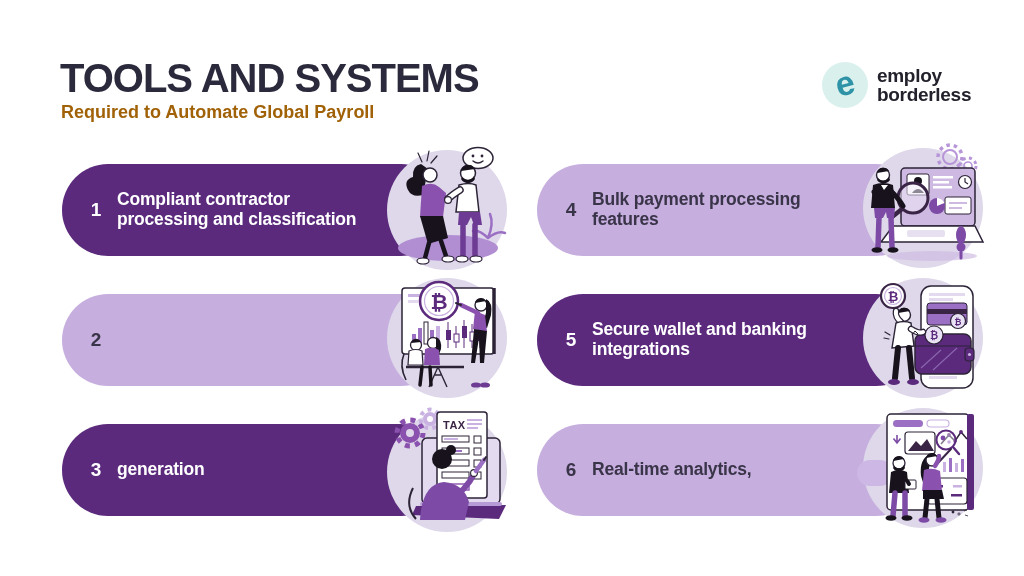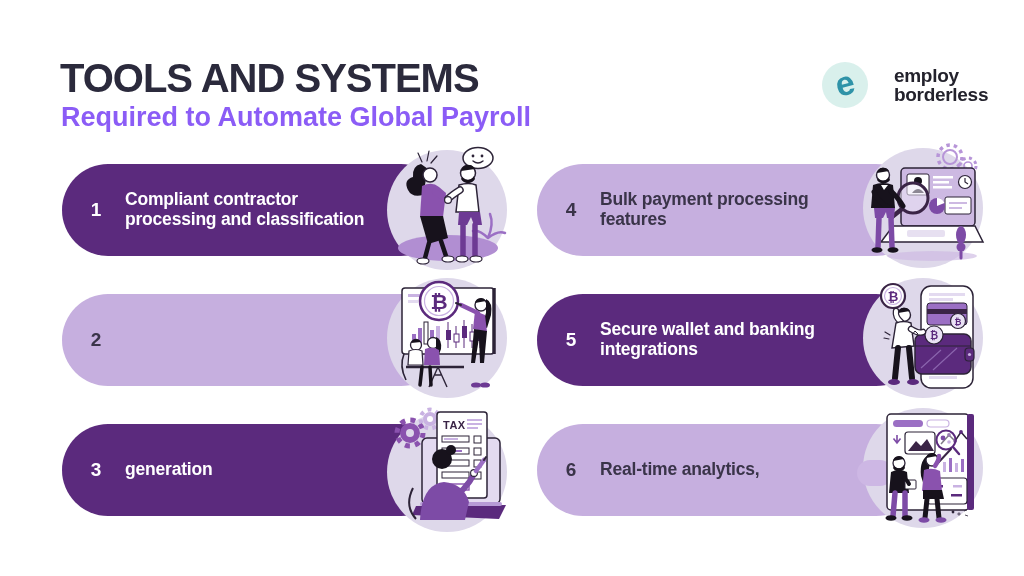--- a/index.html
+++ b/index.html
@@ -2,34 +2,34 @@
 <html><head>
 <meta charset="utf-8">
 <style>
   * { margin:0; padding:0; box-sizing:border-box; }
   html,body { width:1024px; height:576px; }
   body { font-family:"Liberation Sans", sans-serif; background:#ffffff; overflow:hidden; }
   .stage { position:relative; width:1024px; height:576px; background:#ffffff; }
 
   
   .title { position:absolute; left:60px; top:56px; font-size:40px; font-weight:800; letter-spacing:-1px; color:#2b2a3c; }
-  .subtitle { position:absolute; left:61px; top:102px; font-size:27px; font-weight:700; color:#8b5cf6; }
+  .subtitle { position:absolute; left:61px; top:102px; font-size:18px; font-weight:700; color:#a16207; }
   .logo { position:absolute; left:822px; top:62px; display:flex; align-items:center; gap:9px; }
   .logo-icon { width:46px; height:46px; border-radius:50%; background:#d9f0ec; display:flex; align-items:center; justify-content:center; }
   .logo-icon span { font-size:34px; font-weight:800; color:#2f93a8; transform:rotate(-14deg) translateY(-2px); display:block; }
-  .logo-text { font-size:19px; font-weight:800; color:#23222c; line-height:1.0; letter-spacing:-0.3px;margin-left:17px; }
+  .logo-text { font-size:19px; font-weight:800; color:#23222c; line-height:1.0; letter-spacing:-0.3px; }
 
   
   .card { position:absolute; width:450px; height:132px; }
   .pill { position:absolute; left:0; top:22px; width:385px; height:92px; border-radius:46px; display:flex; align-items:center; padding-left:26px; gap:13px; }
   .pill.dark { background:#5b2a7d; color:#ffffff; }
   .pill.light { background:#c6afdf; color:#3a3449; }
   .num { font-size:19px; font-weight:800; width:16px; text-align:center; flex:0 0 auto; }
   .label { font-size:17.5px; font-weight:700; line-height:1.12; letter-spacing:-0.2px; }
-  .label span { display:block;margin-left:8px; }
+  .label span { display:block; }
   .illus { position:absolute; left:320px; top:0; width:130px; height:130px; }
   .illus svg { width:130px; height:130px; display:block; overflow:visible; }
 </style>
 </head>
 <body>
 
 <div class="stage">
 
   <div class="title">TOOLS AND SYSTEMS</div>
   <div class="subtitle">Required to Automate Global Payroll</div>

